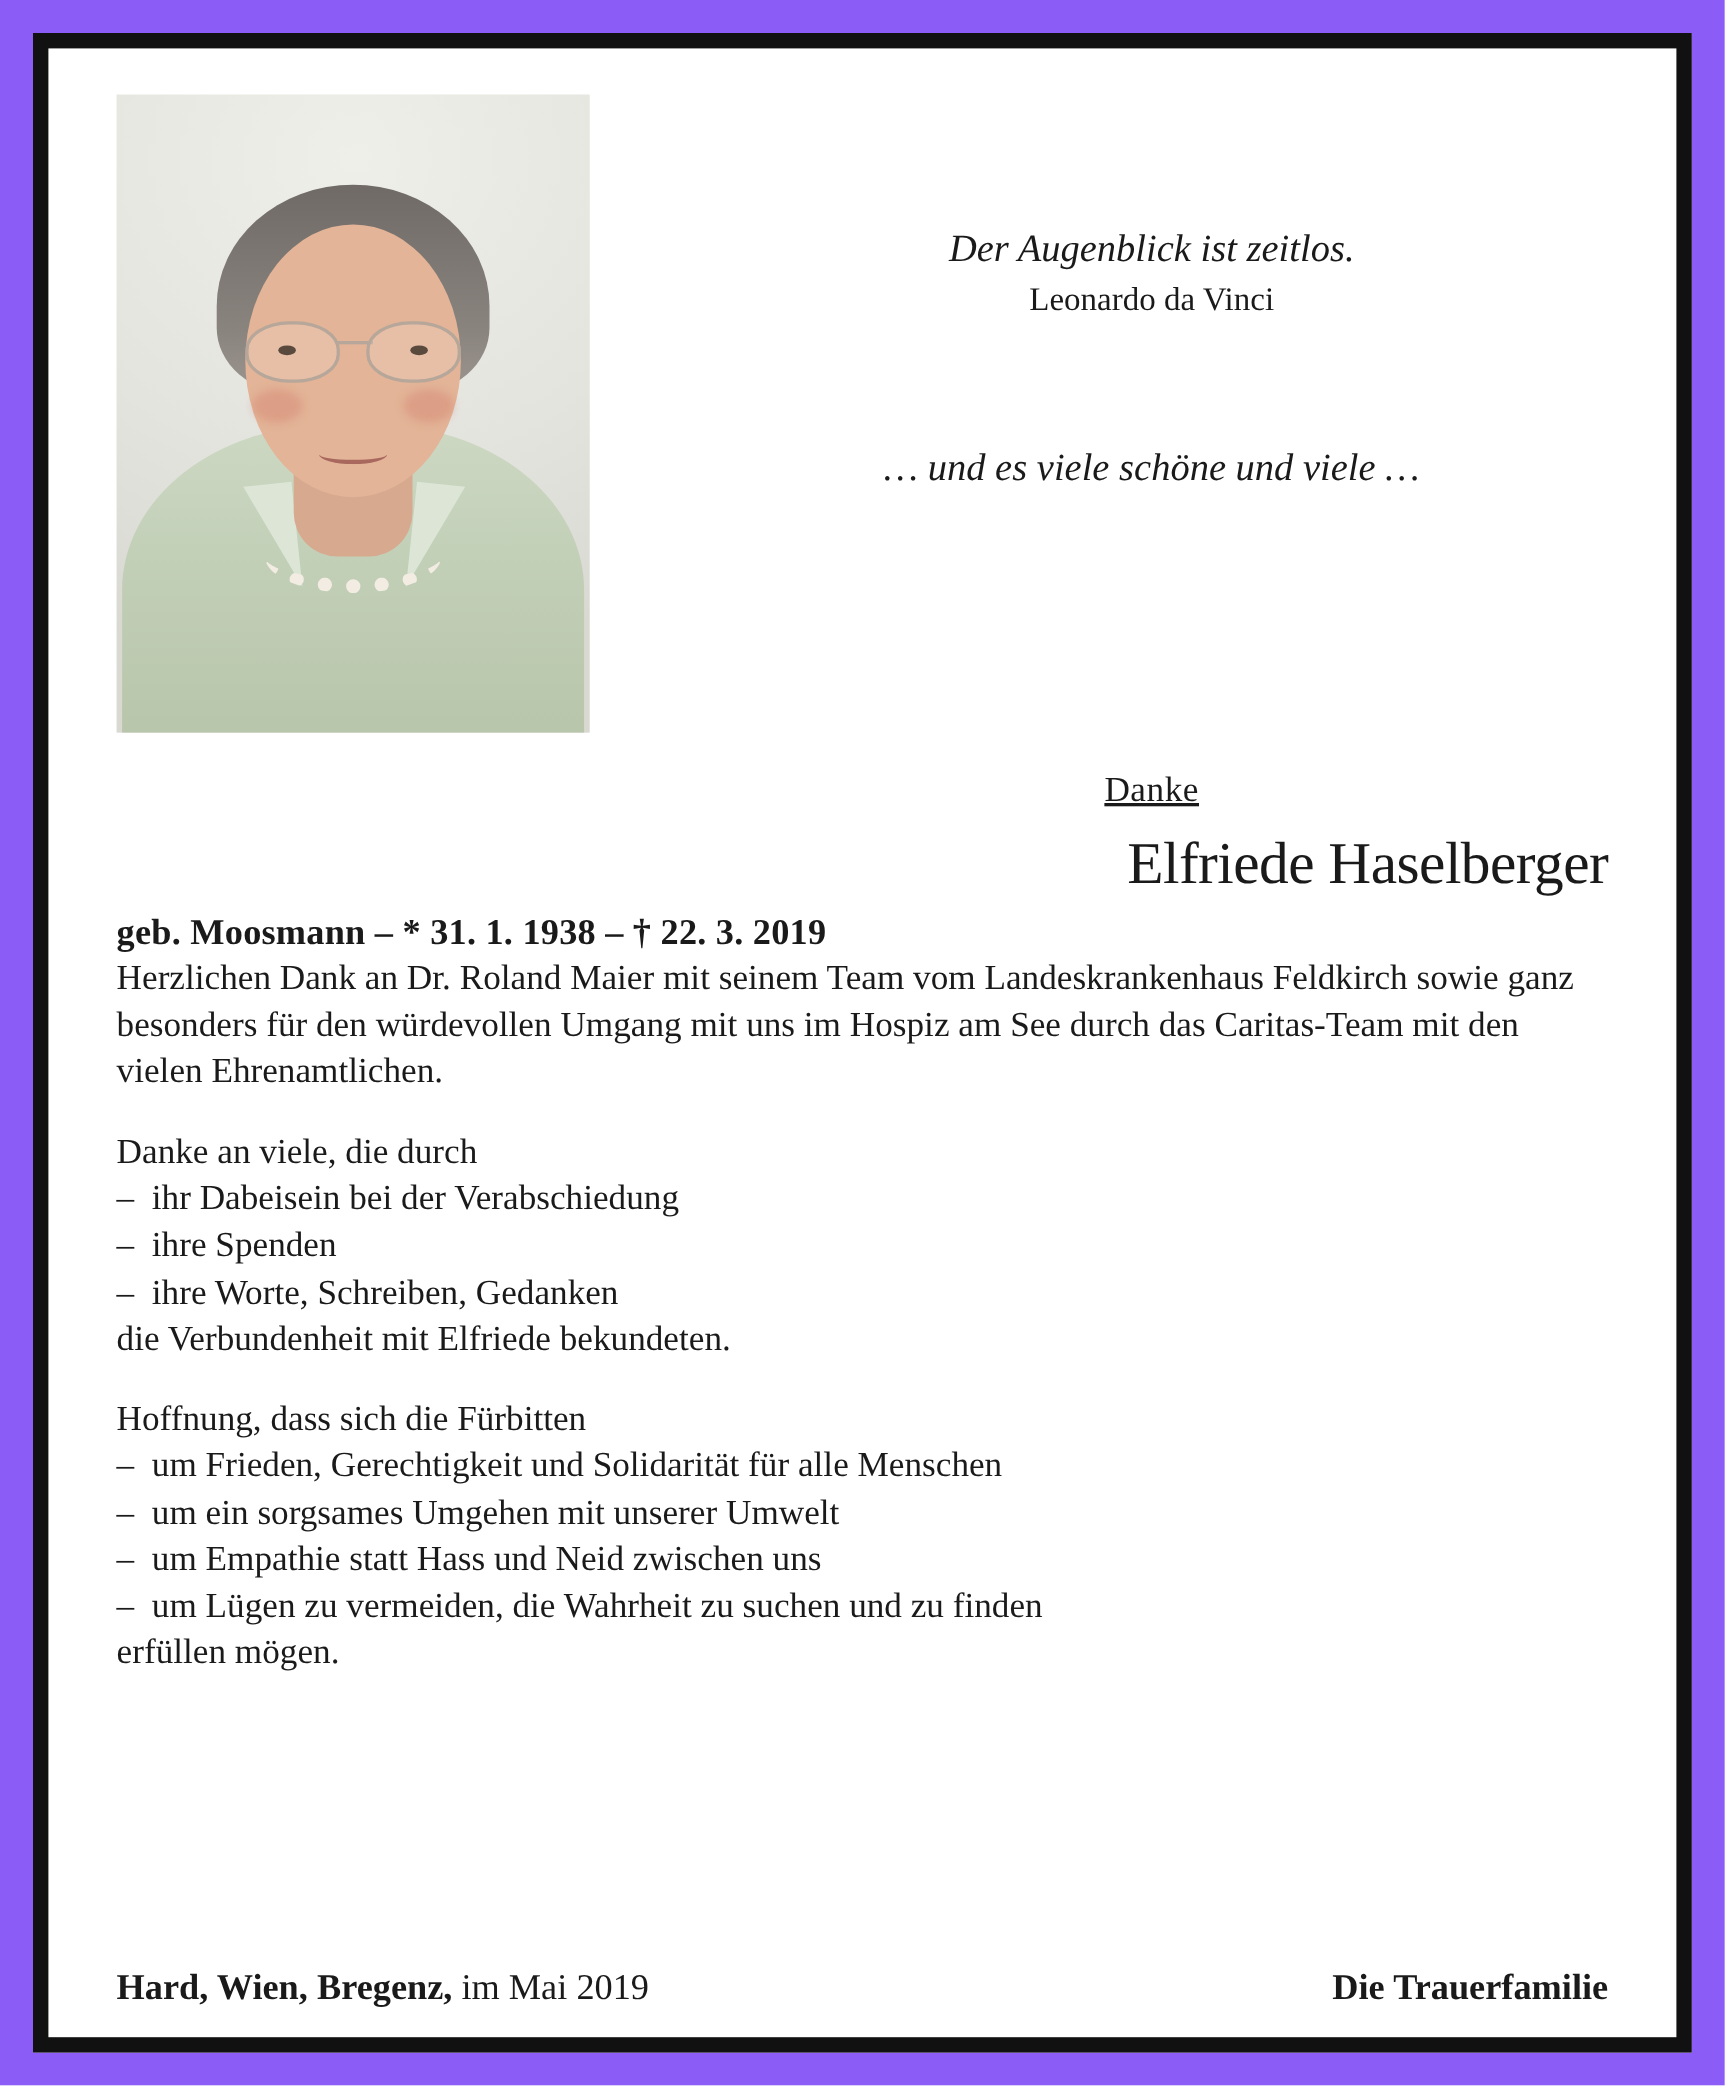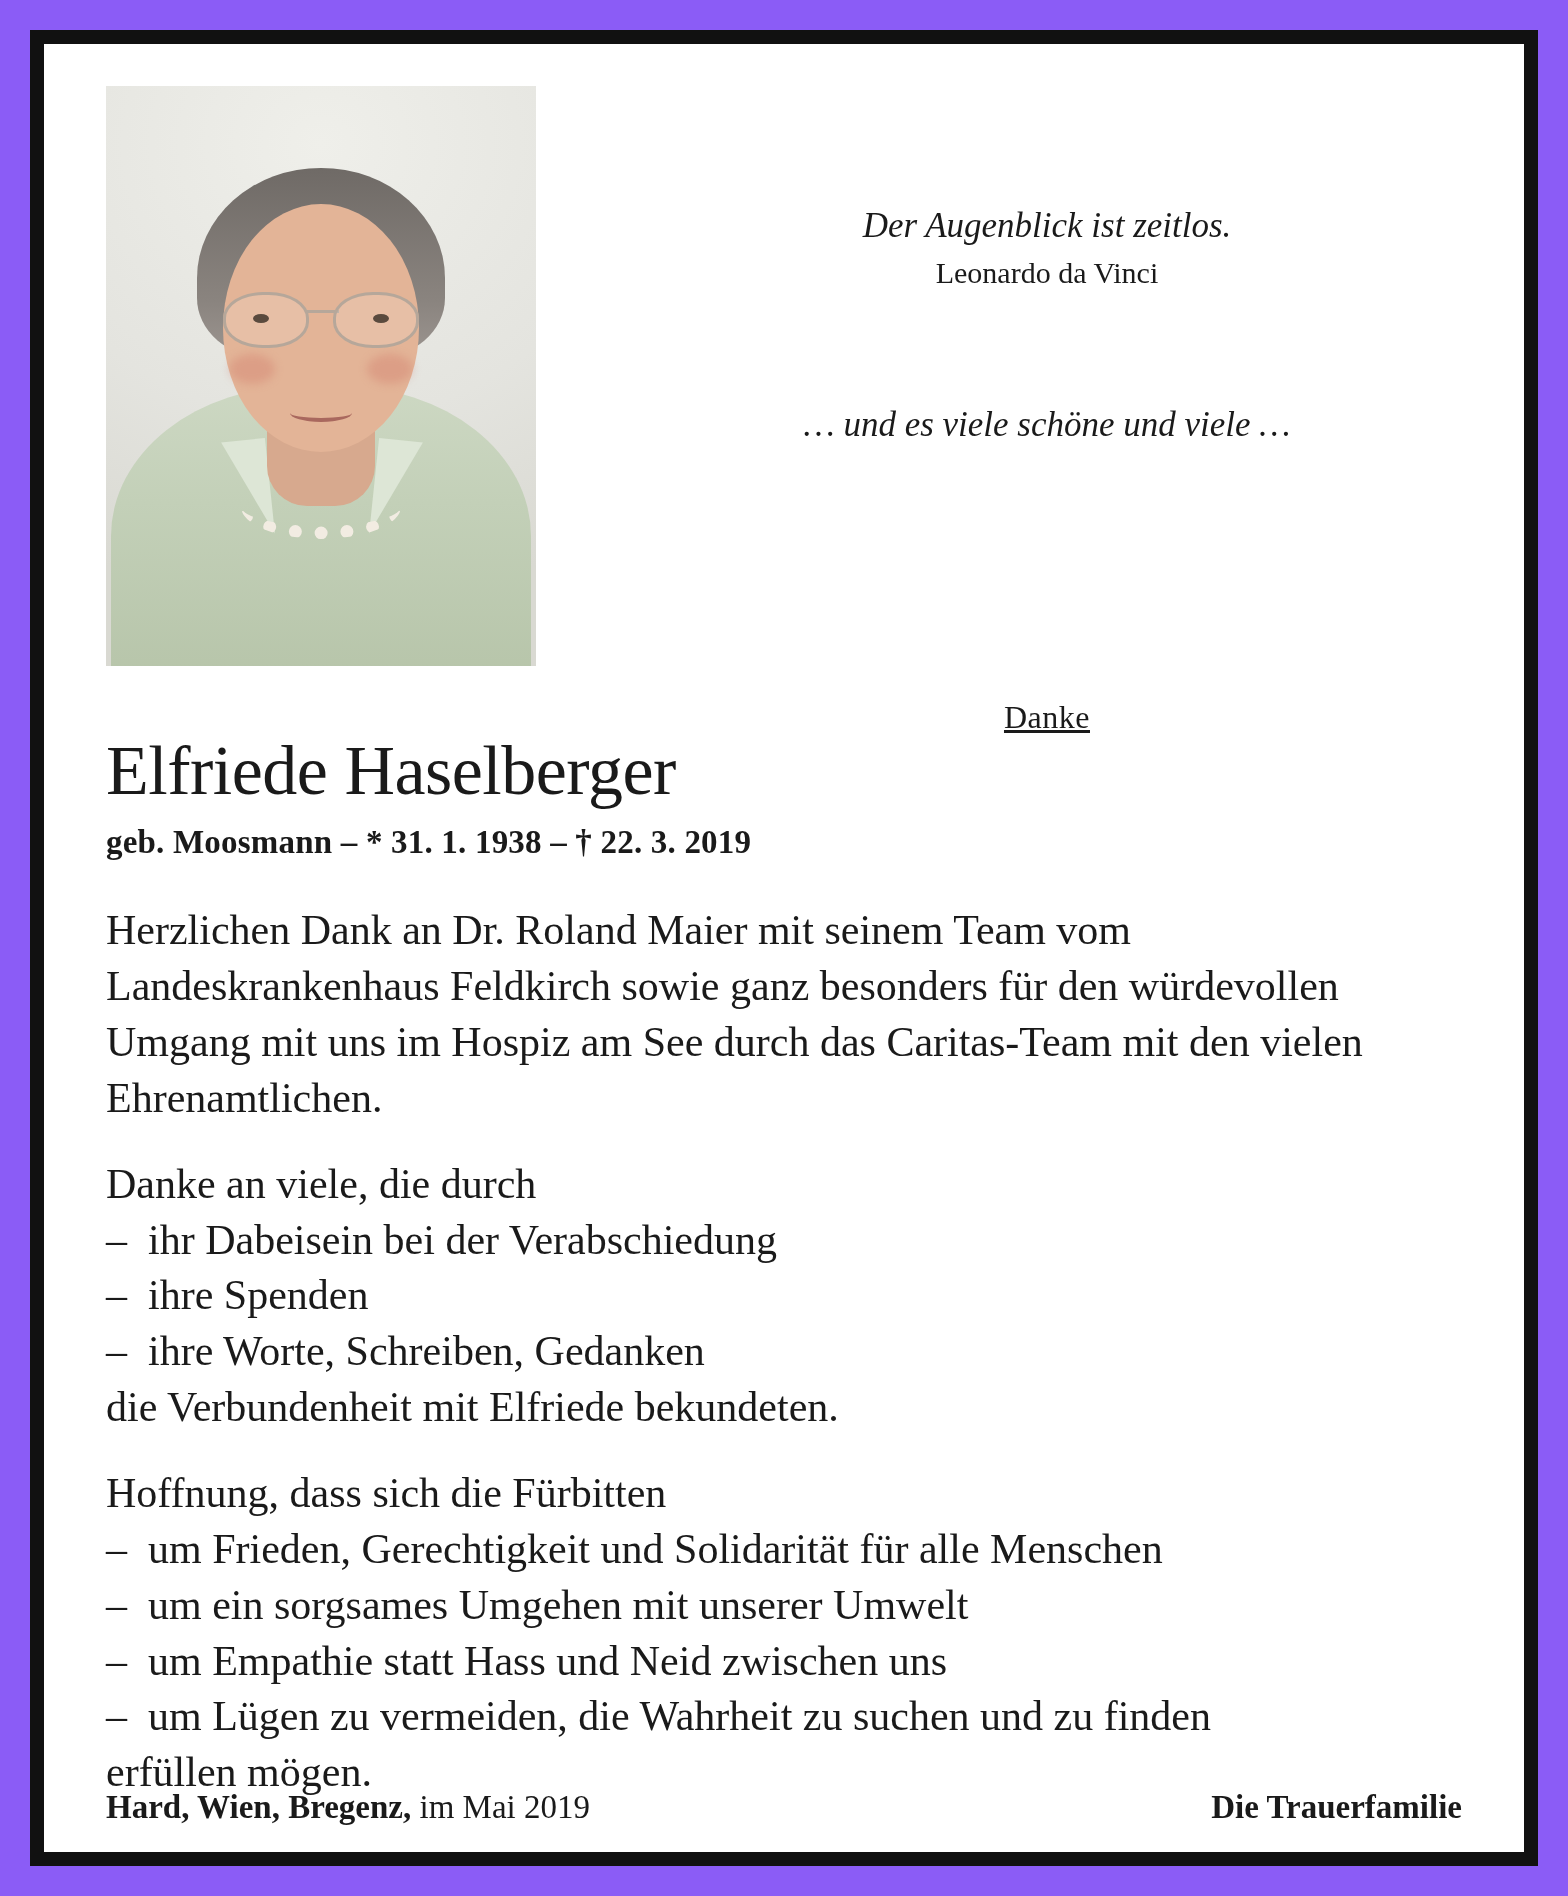--- a/index.html
+++ b/index.html
@@ -210,35 +210,35 @@
     margin-top: 112px;
     line-height: 1.3;
   }
   .danke {
     font-size: 32px;
     margin-top: 252px;
     letter-spacing: 0.5px;
     text-decoration: underline;
   }
   .name {
-    text-align: left;
-    font-size: 70px;
+    text-align: right;
+    font-size: 54px;
     line-height: 1.0;
+    margin-top: 22px;
     letter-spacing: -0.5px;
   }
   .dates {
     font-weight: bold;
     font-size: 33px;
     margin-top: 18px;
     letter-spacing: 0.2px;
   }
   .body-text {
-    font-size: 42px;
+    font-size: 32px;
     line-height: 1.33;
-    margin-top: 42px;
   }
   .para {
     margin-bottom: 30px;
   }
   .para:last-child { margin-bottom: 0; }
   .list-line {
     white-space: pre;
   }
   .footer {
     position: absolute;

